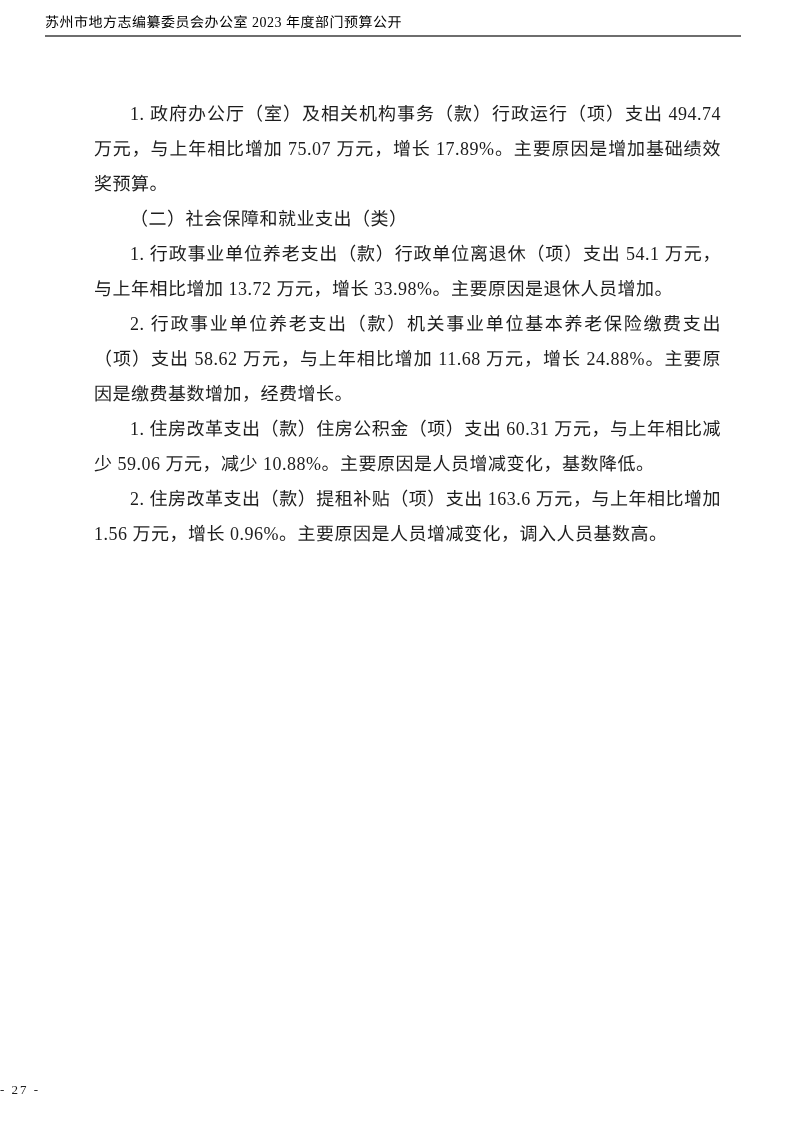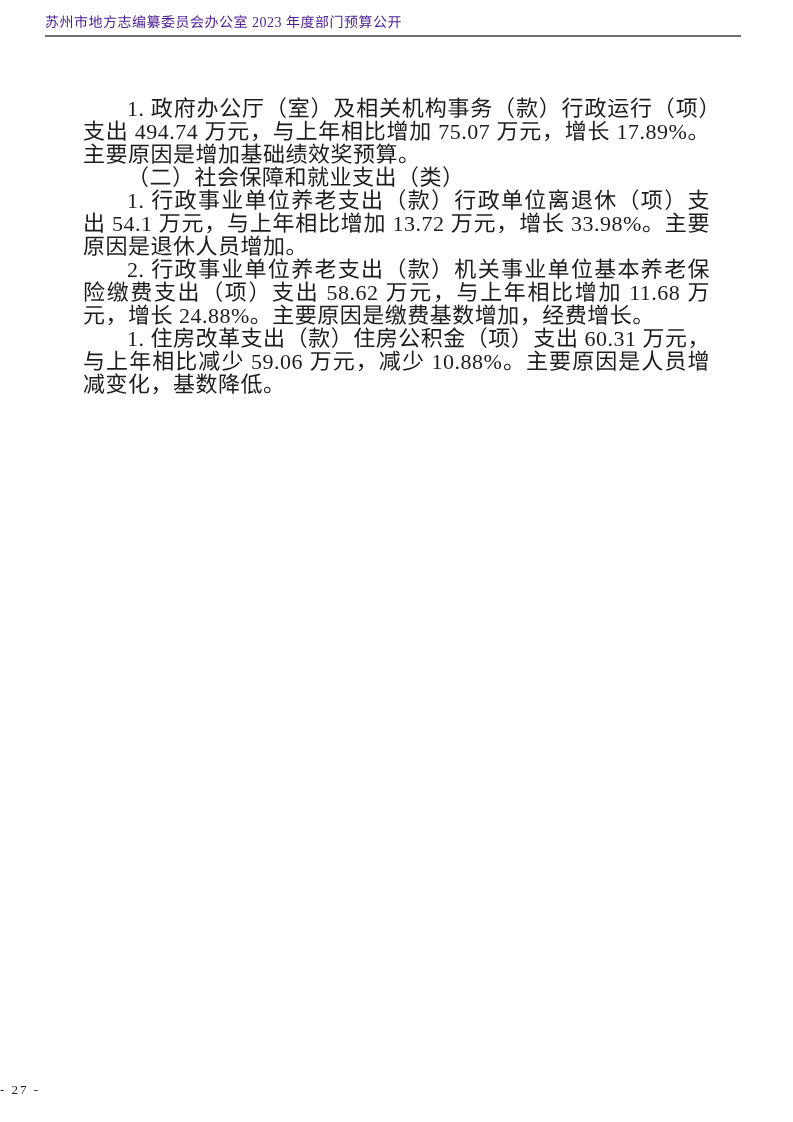--- a/index.html
+++ b/index.html
@@ -21,30 +21,30 @@
     top: 15px;
     left: 45px;
     width: 696px;
     padding-bottom: 4px;
     border-bottom: 2.5px solid #6e6e6e;
   }
   .doc-header-title {
     font-size: 14px;
     line-height: 16px;
     letter-spacing: 0.5px;
-    color: #4c1d95;
+    color: #000000;
     white-space: nowrap;
   }
   .doc-body {
     position: absolute;
     top: 97px;
-    left: 83px;
+    left: 94px;
     width: 627px;
-    font-size: 22px;
-    line-height: 23px;
+    font-size: 18px;
+    line-height: 35px;
     letter-spacing: 0.5px;
     text-align: justify;
     text-justify: inter-ideograph;
   }
   .doc-body p {
     margin: 0;
     padding: 0;
     text-indent: 2em;
   }
   .doc-footer {
@@ -68,19 +68,20 @@
   <div class="doc-header">
     <div class="doc-header-title">苏州市地方志编纂委员会办公室 2023 年度部门预算公开</div>
   </div>
 
   <div class="doc-body">
     <p>1. 政府办公厅（室）及相关机构事务（款）行政运行（项）支出 494.74 万元，与上年相比增加 75.07 万元，增长 17.89%。主要原因是增加基础绩效奖预算。</p>
     <p>（二）社会保障和就业支出（类）</p>
     <p>1. 行政事业单位养老支出（款）行政单位离退休（项）支出 54.1 万元，与上年相比增加 13.72 万元，增长 33.98%。主要原因是退休人员增加。</p>
     <p>2. 行政事业单位养老支出（款）机关事业单位基本养老保险缴费支出（项）支出 58.62 万元，与上年相比增加 11.68 万元，增长 24.88%。主要原因是缴费基数增加，经费增长。</p>
     <p>1. 住房改革支出（款）住房公积金（项）支出 60.31 万元，与上年相比减少 59.06 万元，减少 10.88%。主要原因是人员增减变化，基数降低。</p>
+    <p>2. 住房改革支出（款）提租补贴（项）支出 163.6 万元，与上年相比增加 1.56 万元，增长 0.96%。主要原因是人员增减变化，调入人员基数高。</p>
   </div>
 
   <div class="doc-footer">
     <span class="page-number">- 27 -</span>
   </div>
 
 </div>
 
 </body></html>

